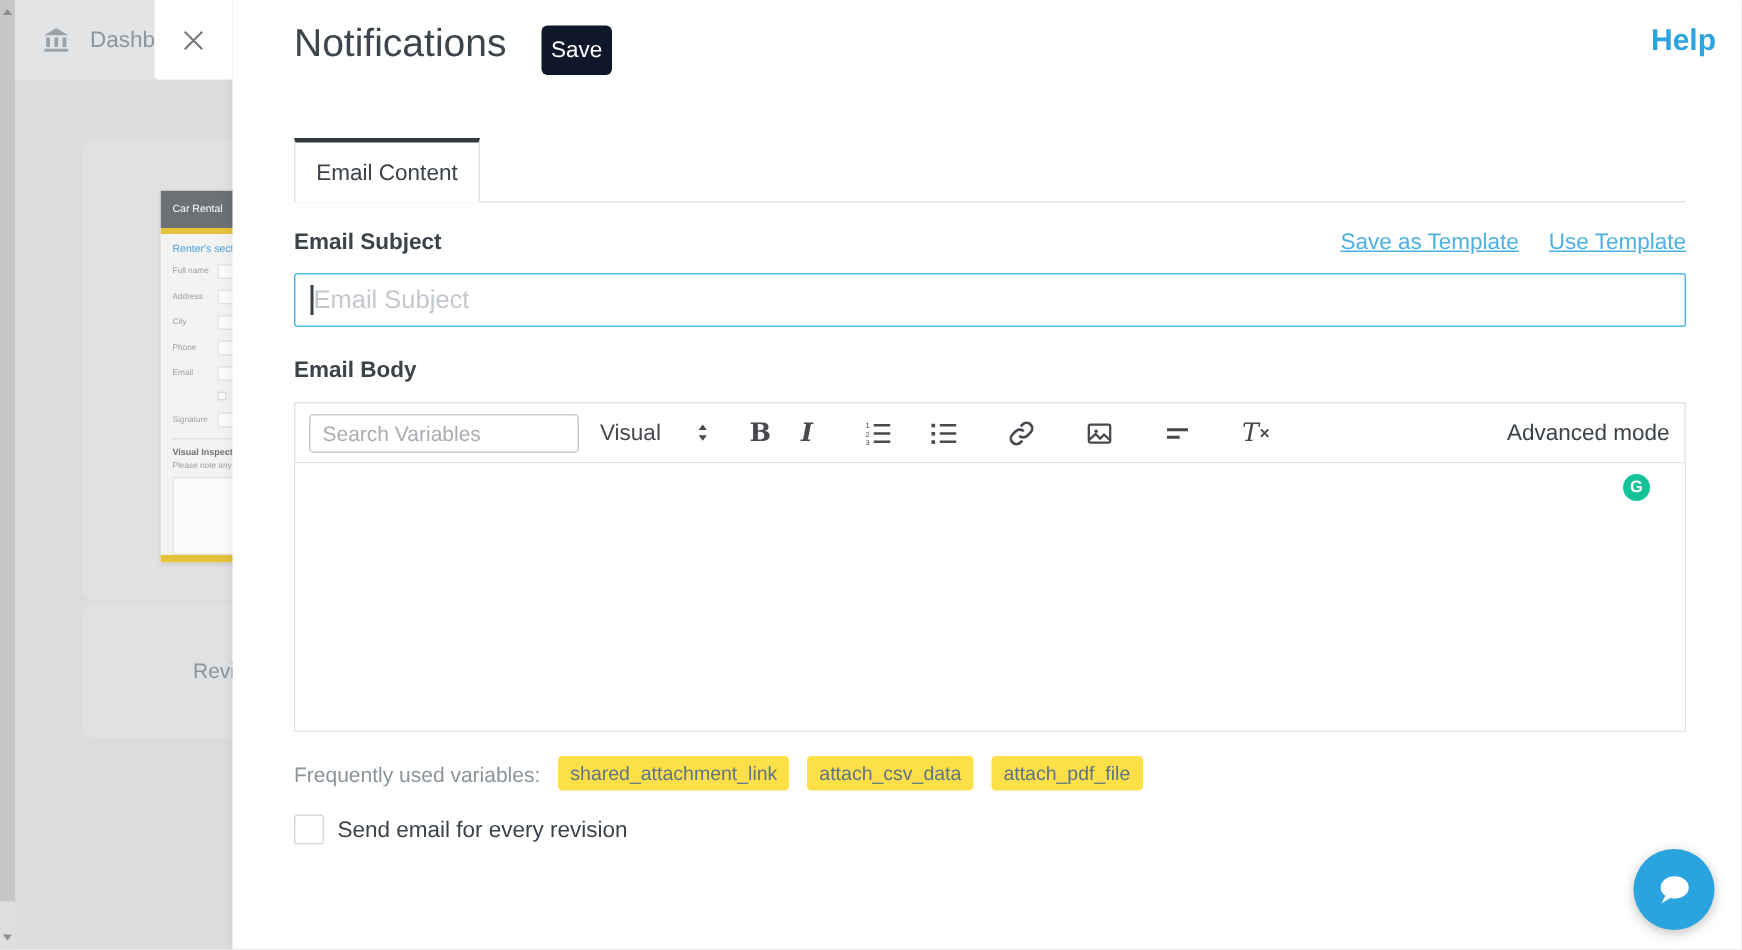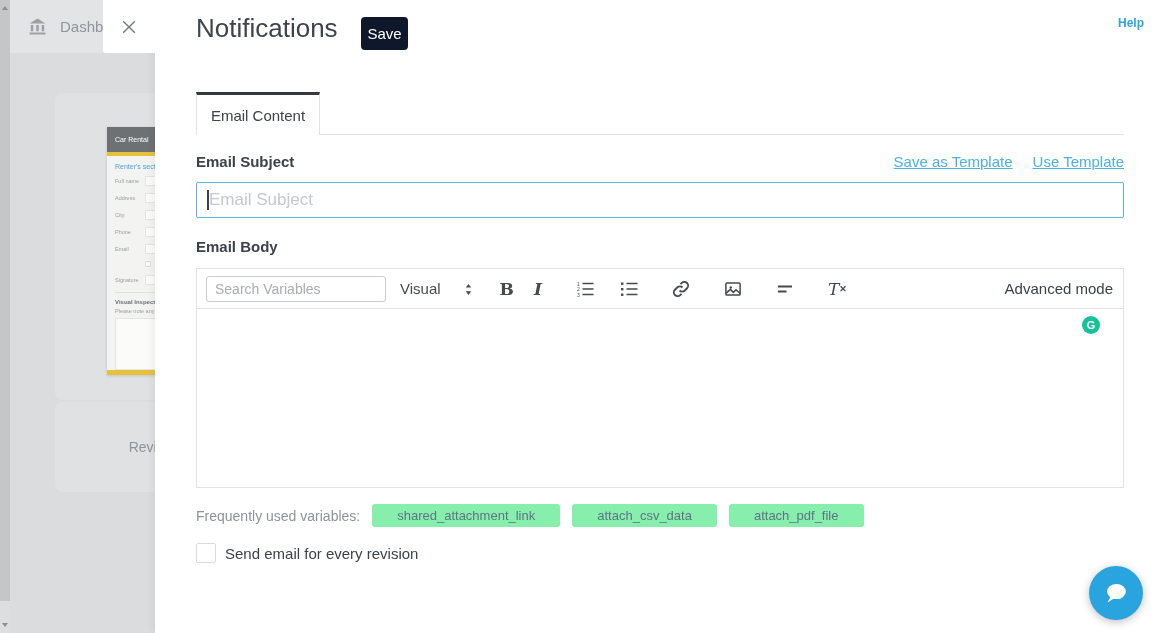--- a/index.html
+++ b/index.html
@@ -42,21 +42,21 @@
 
   
   .close-tab { position:absolute; left:103px; top:0; width:52px; height:53px; background:#ffffff; border-radius:0 0 0 3px; display:flex; align-items:center; justify-content:center; z-index:5; }
   .close-btn { width:20px; height:20px; color:#70767c; cursor:pointer; }
   .close-btn svg { width:100%; height:100%; }
 
   .drawer { position:absolute; left:155px; top:0; width:1006px; height:633px; background:#ffffff; box-shadow:-2px 0 8px rgba(0,0,0,0.06); z-index:4; }
 
   .panel-title { position:absolute; left:41px; top:13px; font-size:26px; color:#3d444c; }
   .save-btn { position:absolute; left:206px; top:17px; width:47px; height:33px; background:#0f172a; border:none; border-radius:4px; color:#ffffff; font-size:15px; font-family:inherit; cursor:pointer; }
-  .help-link { position:absolute; right:17px; top:16px; font-size:12px; font-weight:bold; color:#2da4e0; cursor:pointer; }
+  .help-link { position:absolute; right:17px; top:16px; font-size:20px; font-weight:bold; color:#2da4e0; cursor:pointer; }
 
   .tabs { position:absolute; left:41px; top:92px; height:43px; display:flex; z-index:2; }
   .tab { display:flex; align-items:center; justify-content:center; font-size:15px; color:#3b4249; cursor:pointer; }
   .tab.active { width:124px; background:#ffffff; border-top:3px solid #343a40; border-left:1px solid #e2e2e2; border-right:1px solid #e2e2e2; }
   .tab.inactive { width:250px; background:#fafbfb; border-top:1px solid #e2e2e2; border-right:1px solid #e2e2e2; border-bottom:1px solid #e2e2e2; }
   .tabs-rule { position:absolute; left:41px; top:134px; width:928px; height:1px; background:#e2e2e2; z-index:1; }
 
   .field-label { position:absolute; left:41px; font-size:15px; font-weight:bold; color:#3b4249; }
   .subject-label { top:153px; }
   .template-links { position:absolute; right:37px; top:153px; display:flex; gap:20px; }
@@ -83,21 +83,21 @@
   .gap-lg { margin-left:34px; }
   .clear-fmt { font-size:15px; }
   .clear-fmt .t { font-family:"DejaVu Serif", serif; font-style:italic; font-size:17px; }
   .clear-fmt .x { font-size:9px; font-weight:bold; vertical-align:-3px; }
   .advanced-mode { margin-left:auto; margin-right:10px; font-size:15px; color:#3b4249; cursor:pointer; }
   .editor-body { position:relative; height:178px; background:#ffffff; }
   .grammarly-badge { position:absolute; right:23px; top:7px; width:18px; height:18px; border-radius:50%; background:#15c39a; color:#ffffff; font-size:11px; font-weight:bold; display:flex; align-items:center; justify-content:center; cursor:pointer; }
 
   .vars-row { position:absolute; left:41px; top:504px; width:928px; display:flex; align-items:center; }
   .vars-label { font-size:14px; color:#8b939b; margin-right:12px; }
-  .chip { background:#86efac; color:#5f7487; font-size:13px; padding:4px 25px; border-radius:3px; margin-right:12px; cursor:pointer; white-space:nowrap; }
+  .chip { background:#fde047; color:#5f7487; font-size:13px; padding:4px 8px; border-radius:3px; margin-right:12px; cursor:pointer; white-space:nowrap; }
 
   .options-row { position:absolute; left:41px; top:543px; display:flex; align-items:flex-end; }
   .opt { display:flex; align-items:center; cursor:pointer; }
   .opt + .opt { margin-left:52px; }
   .cb { width:20px; height:20px; border:1px solid #d8dbde; background:#ffffff; border-radius:2px; margin-right:9px; flex:none; position:relative; }
   .cb.checked { border-color:#5ab9e8; }
   .cb.checked::after { content:""; position:absolute; left:4px; top:4px; width:10px; height:10px; background:#2cb5e8; }
   .opt-label { font-size:15px; color:#3b4249; }
 
   .chat-fab { position:absolute; left:1089px; top:566px; width:54px; height:54px; border-radius:50%; background:#29a4de; box-shadow:0 2px 8px rgba(0,0,0,0.25); display:flex; align-items:center; justify-content:center; cursor:pointer; z-index:6; }

